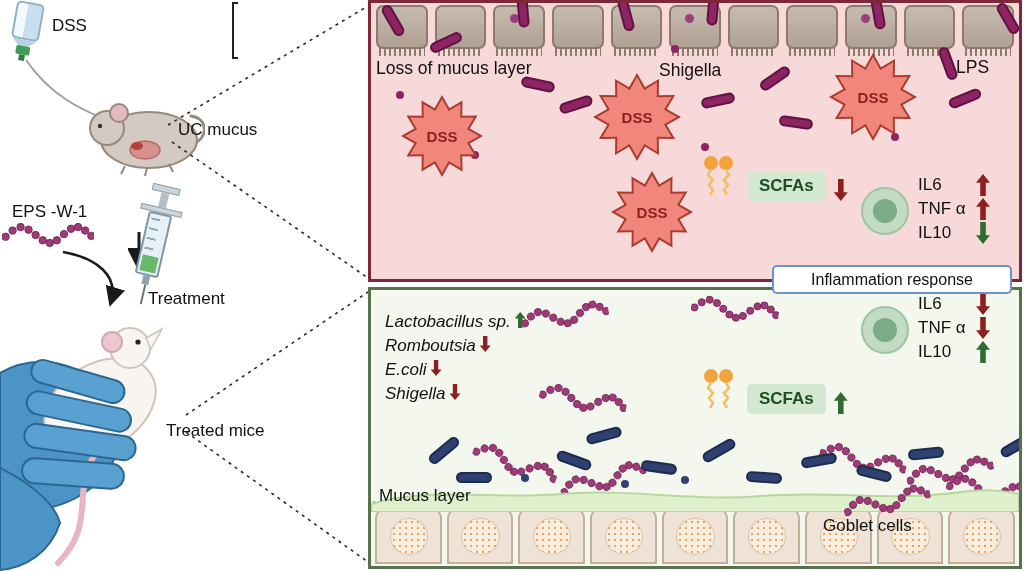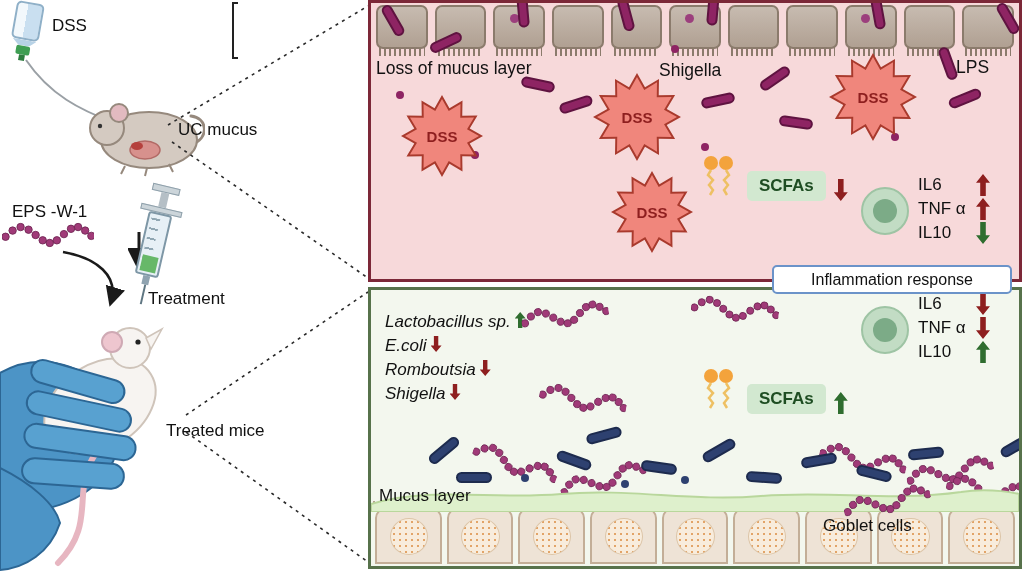--- a/index.html
+++ b/index.html
@@ -293,25 +293,25 @@
   <div class="inflam">Inflammation response</div>
 
   <div class="panel-bottom">
 
     <div class="microbes">
       <div class="row">
           <span>Lactobacillus sp.</span>
           <span class="arrow sm a-up c-green"></span>
         </div>
       <div class="row">
-          <span>E.coli</span>
+          <span>Romboutsia</span>
           <span class="arrow sm a-down c-red"></span>
         </div>
       <div class="row">
-          <span>Romboutsia</span>
+          <span>E.coli</span>
           <span class="arrow sm a-down c-red"></span>
         </div>
       <div class="row">
           <span>Shigella</span>
           <span class="arrow sm a-down c-red"></span>
         </div>
     </div>
 
     <svg class="abs" style="left:150px;top:14px;transform:rotate(-8deg)" width="88" height="24" viewBox="0 0 104 28">
         <use href="#eps-chain"></use>

